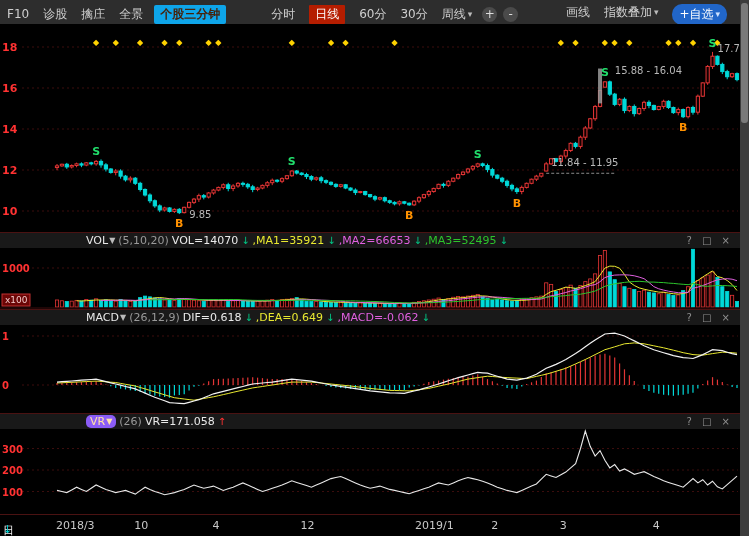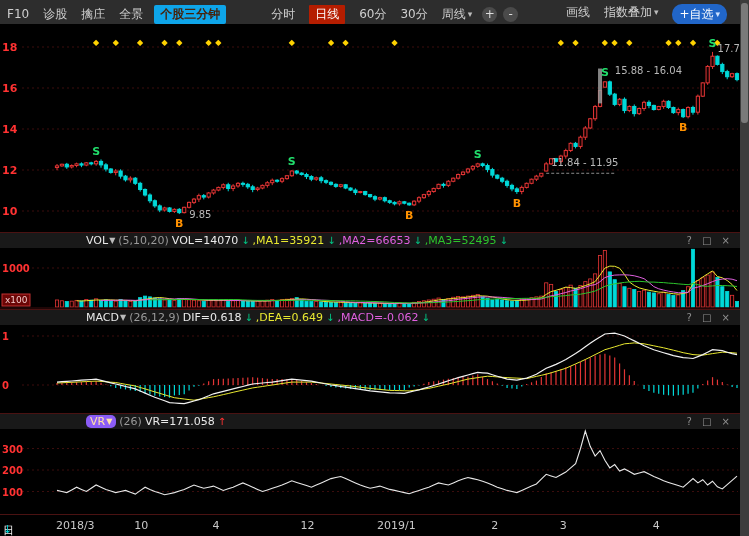--- a/index.html
+++ b/index.html
@@ -760,21 +760,21 @@
 
   <div class="xaxis" id="xaxis">
     <span class="period-label">
         <span>日线</span>
         <span class="cyan">↓</span>
       </span>
   <span style="left: 55.8921px;">2018/3</span>
       <span style="left: 134.165px;">10</span>
       <span style="left: 212.439px;">4</span>
       <span style="left: 300.496px;">12</span>
-      <span style="left: 377px; text-align: center;">2019/1</span>
+      <span style="left: 415px; text-align: center;">2019/1</span>
       <span style="left: 491.288px;">2</span>
       <span style="left: 559.777px;">3</span>
       <span style="left: 652.727px;">4</span>
     </div>
 
   <div class="vscroll">
     <div class="vthumb"></div>
   </div>
 
 </div>

